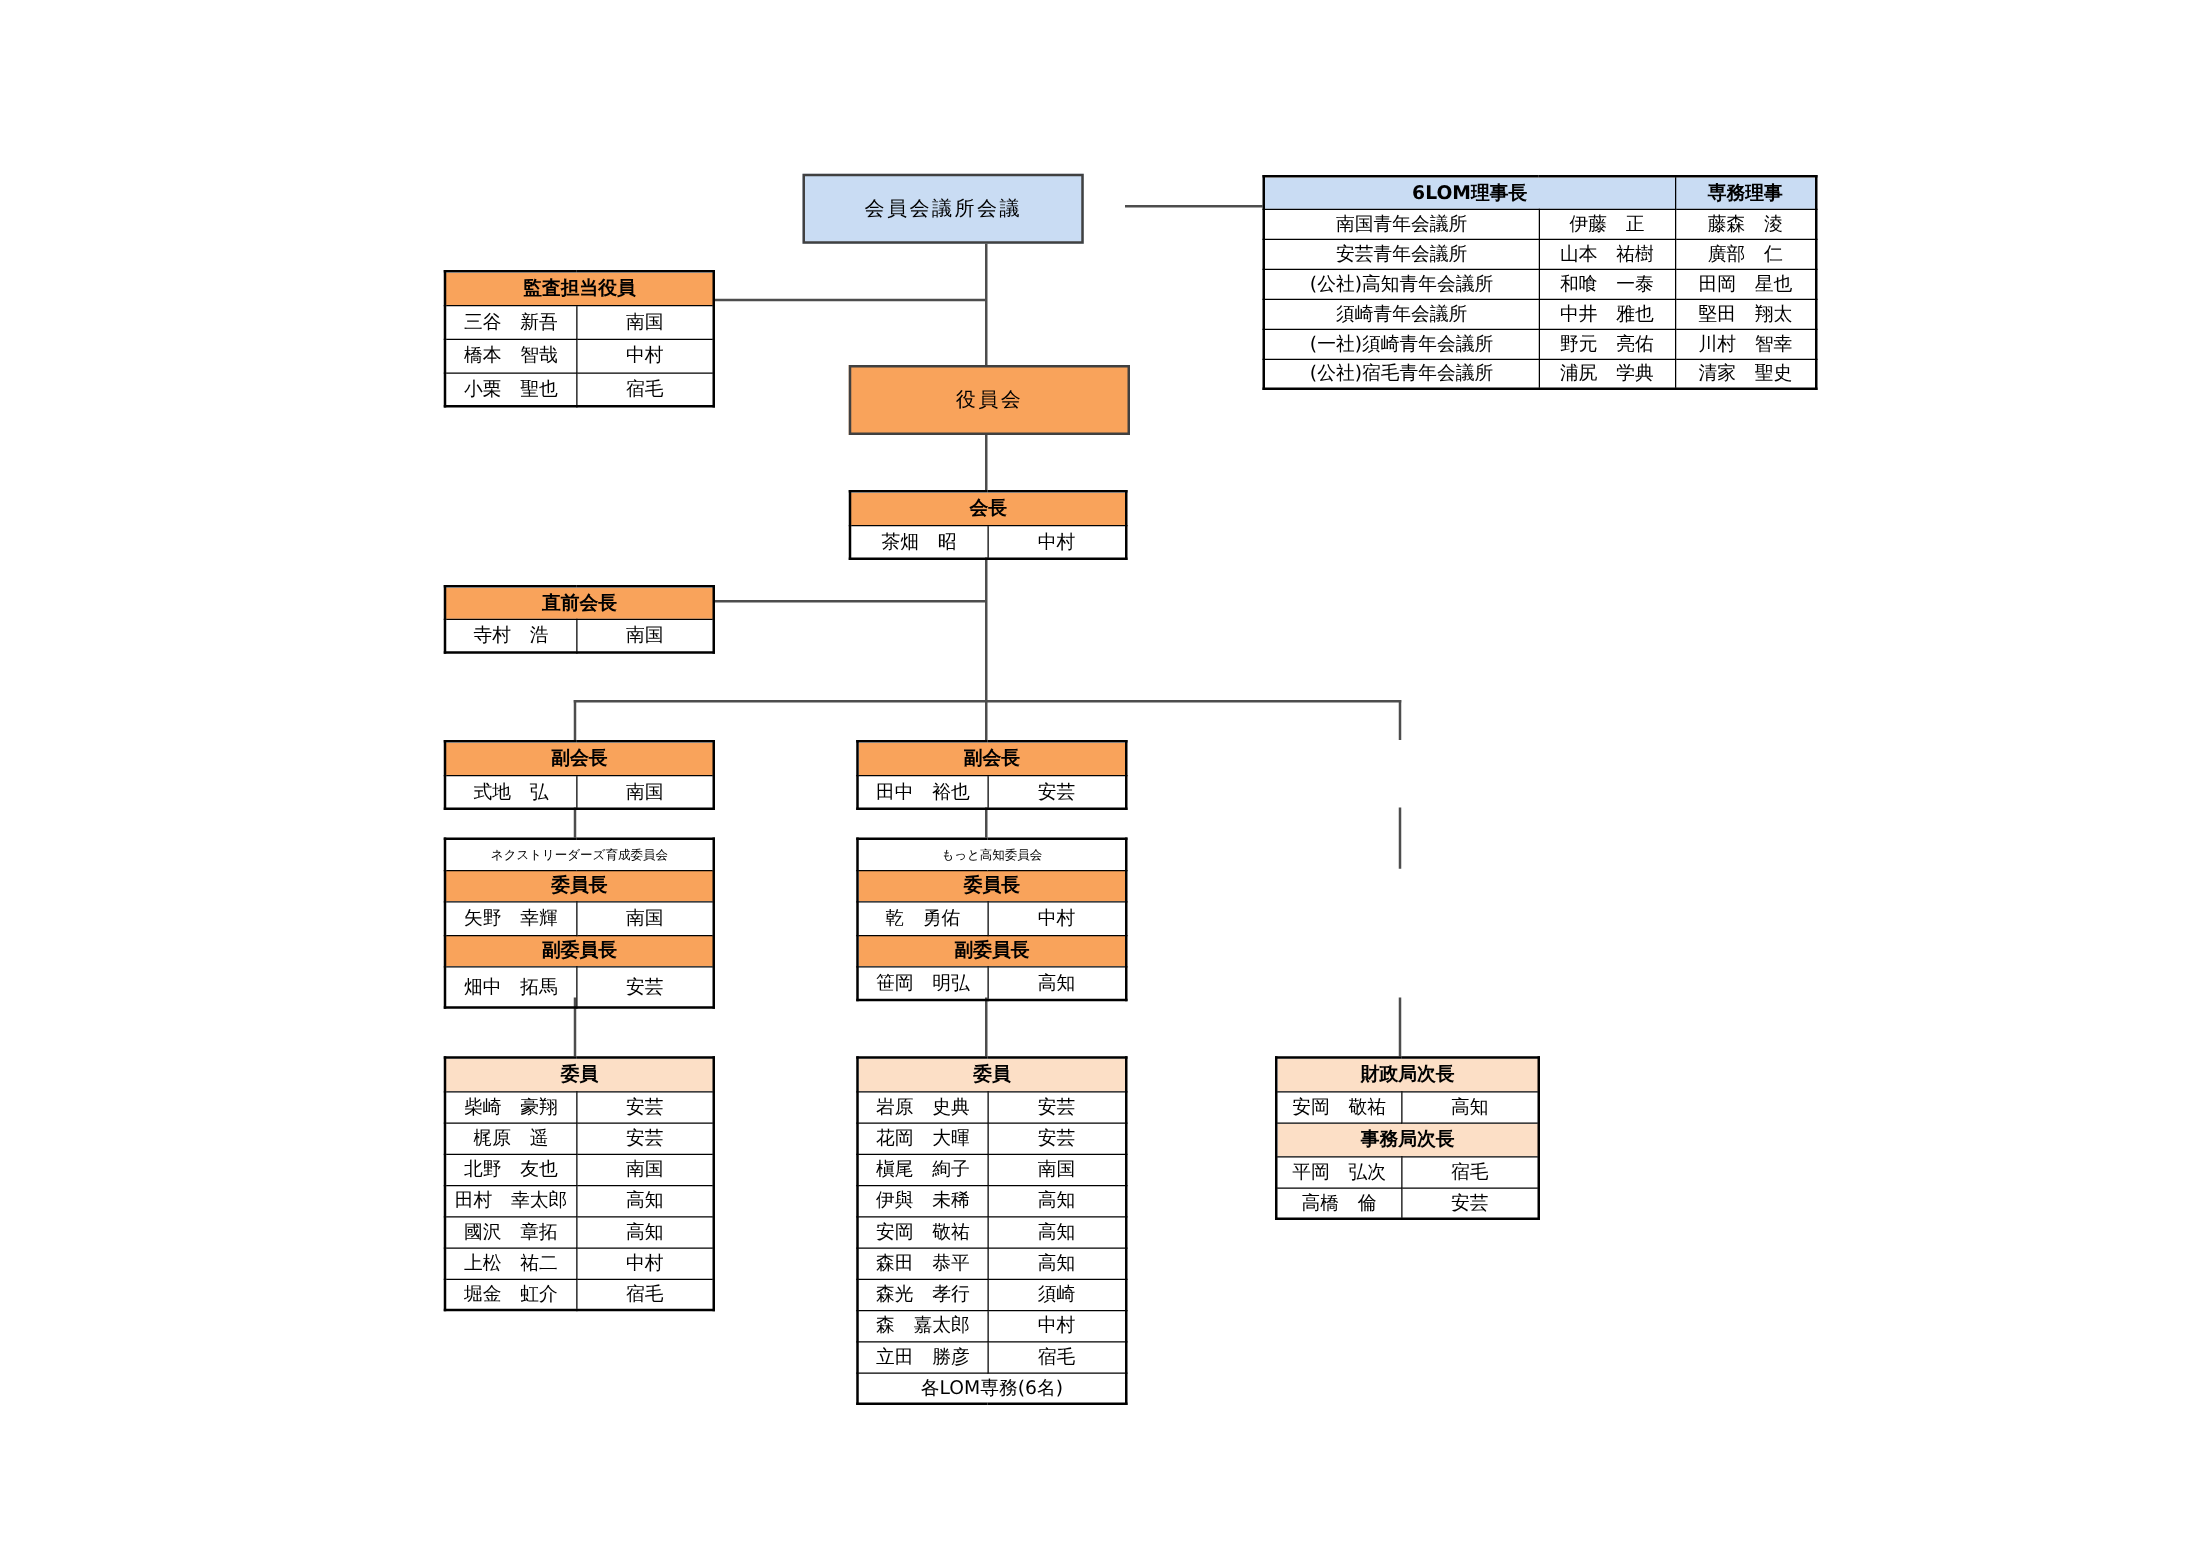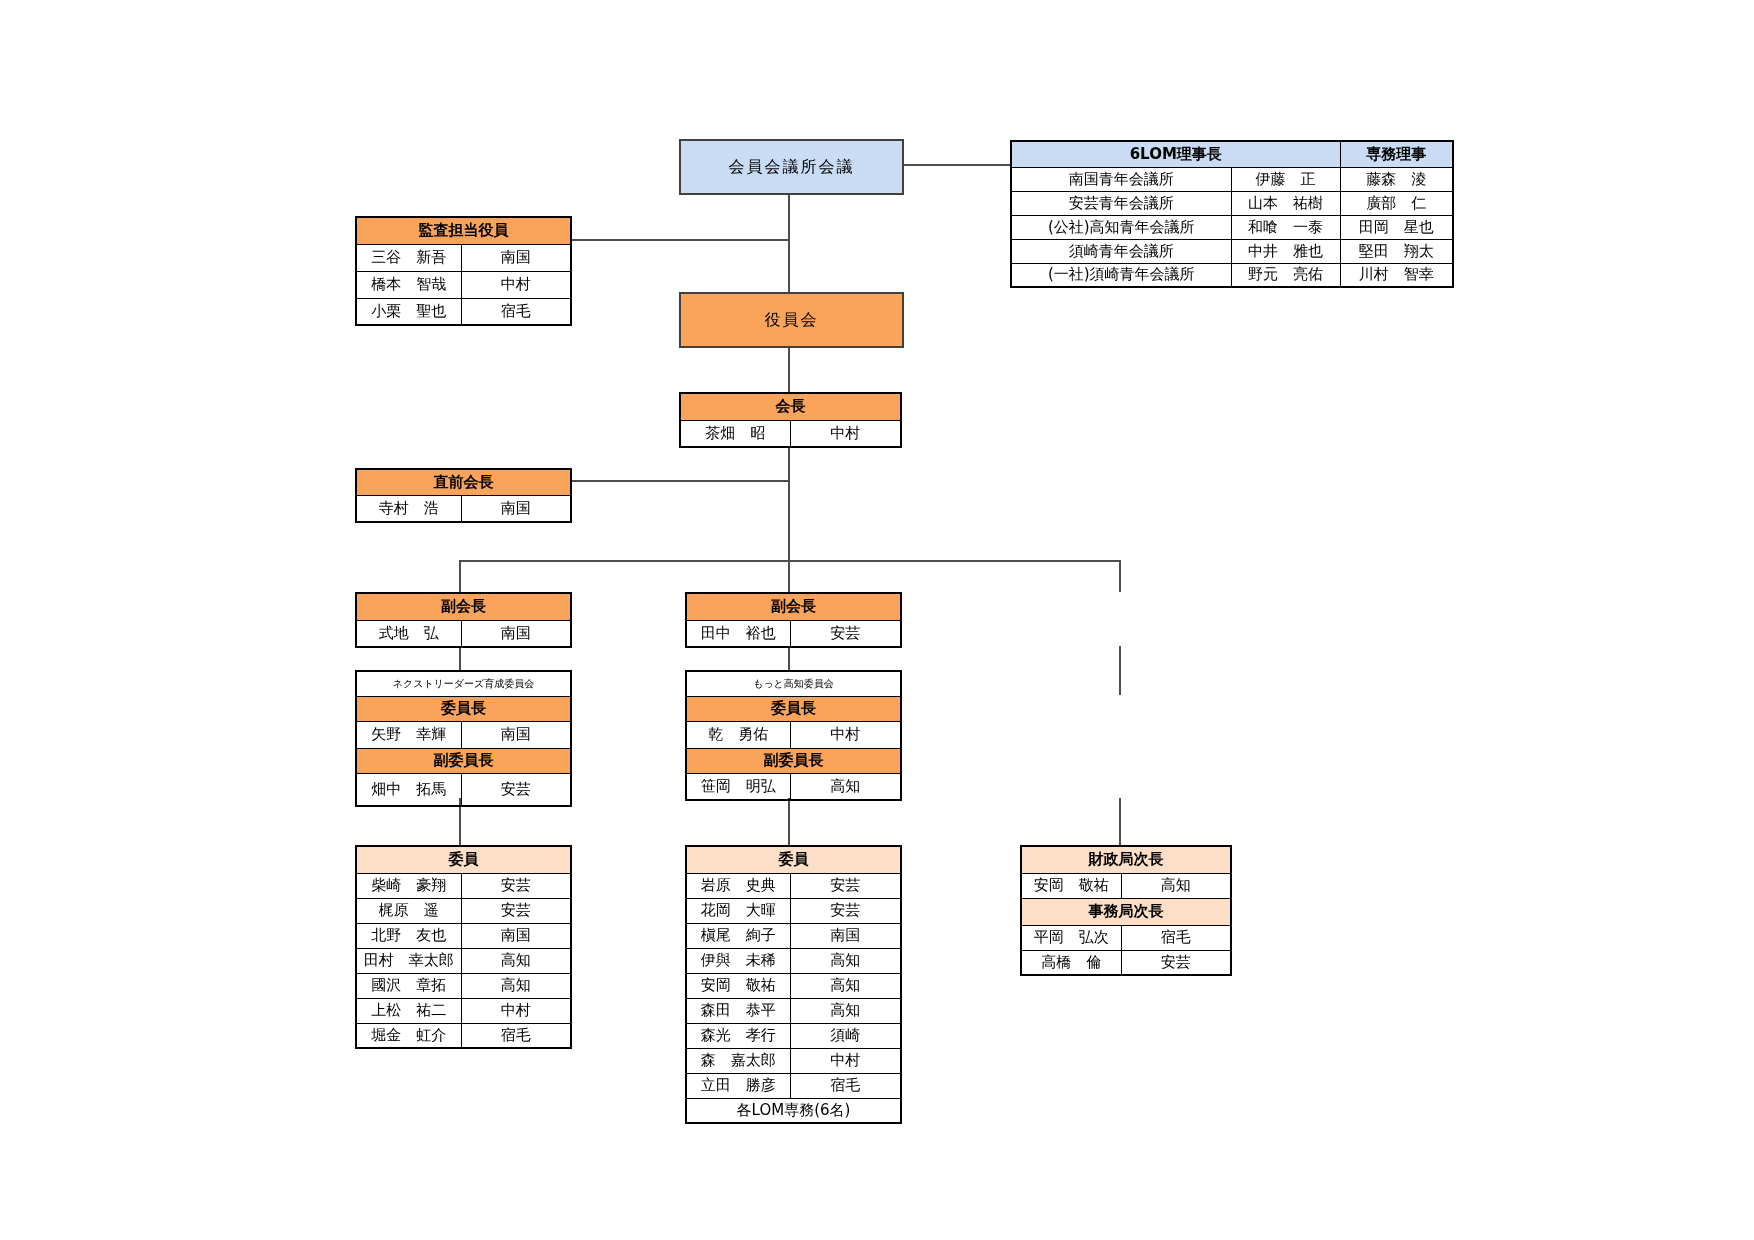--- a/index.html
+++ b/index.html
@@ -31,21 +31,21 @@
   <div class="line" style="left: 459px; top: 560px; width: 2px; height: 32px; background: rgb(77, 77, 77);"></div>
   <div class="line" style="left: 788px; top: 560px; width: 2px; height: 32px; background: rgb(77, 77, 77);"></div>
   <div class="line" style="left: 1119px; top: 560px; width: 2px; height: 32px; background: rgb(77, 77, 77);"></div>
   <div class="line" style="left: 459px; top: 646px; width: 2px; height: 24px; background: rgb(77, 77, 77);"></div>
   <div class="line" style="left: 788px; top: 646px; width: 2px; height: 24px; background: rgb(77, 77, 77);"></div>
   <div class="line" style="left: 1119px; top: 646px; width: 2px; height: 49px; background: rgb(77, 77, 77);"></div>
   <div class="line" style="left: 459px; top: 798px; width: 2px; height: 47px; background: rgb(77, 77, 77);"></div>
   <div class="line" style="left: 788px; top: 798px; width: 2px; height: 47px; background: rgb(77, 77, 77);"></div>
   <div class="line" style="left: 1119px; top: 798px; width: 2px; height: 47px; background: rgb(77, 77, 77);"></div>
 
-  <div class="bigbox blue" style="left: 679px; top: 139px; width: 221px; height: 52px; background: rgb(201, 220, 243);">
+  <div class="bigbox blue" style="left: 642px; top: 139px; width: 221px; height: 52px; background: rgb(201, 220, 243);">
     <span>会員会議所会議</span>
   </div>
 
   <table class="tbl" style="left:1010px;top:140px">
     <colgroup>
         <col style="width:220px">
         <col style="width:109px">
         <col style="width:113px">
       </colgroup>
     <tbody>
@@ -71,20 +71,25 @@
     <tr style="height:24px">
       <td>須崎青年会議所</td>
       <td>中井　雅也</td>
       <td>堅田　翔太</td>
     </tr>
     <tr style="height:24px">
       <td>(一社)須崎青年会議所</td>
       <td>野元　亮佑</td>
       <td>川村　智幸</td>
     </tr>
+    <tr style="height:24px">
+      <td>(公社)宿毛青年会議所</td>
+      <td>浦尻　学典</td>
+      <td>清家　聖史</td>
+    </tr>
   </tbody>
     </table>
 
   <table class="tbl" style="left:355px;top:216px">
     <colgroup>
         <col style="width:105px">
         <col style="width:110px">
       </colgroup>
     <tbody>
         <tr style="height:27px">

